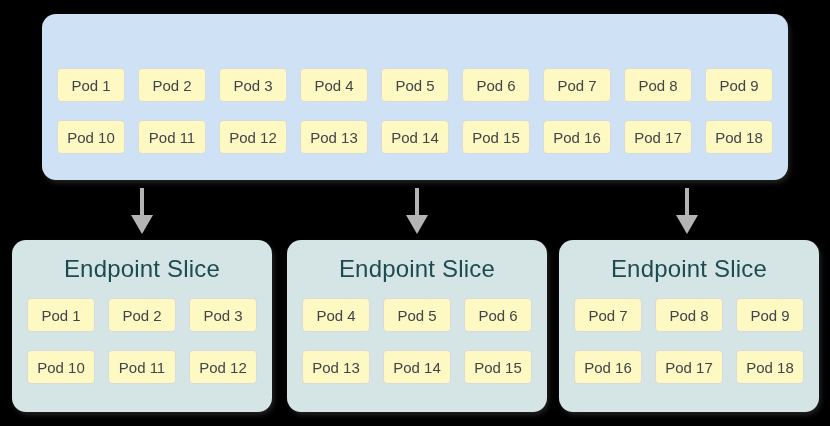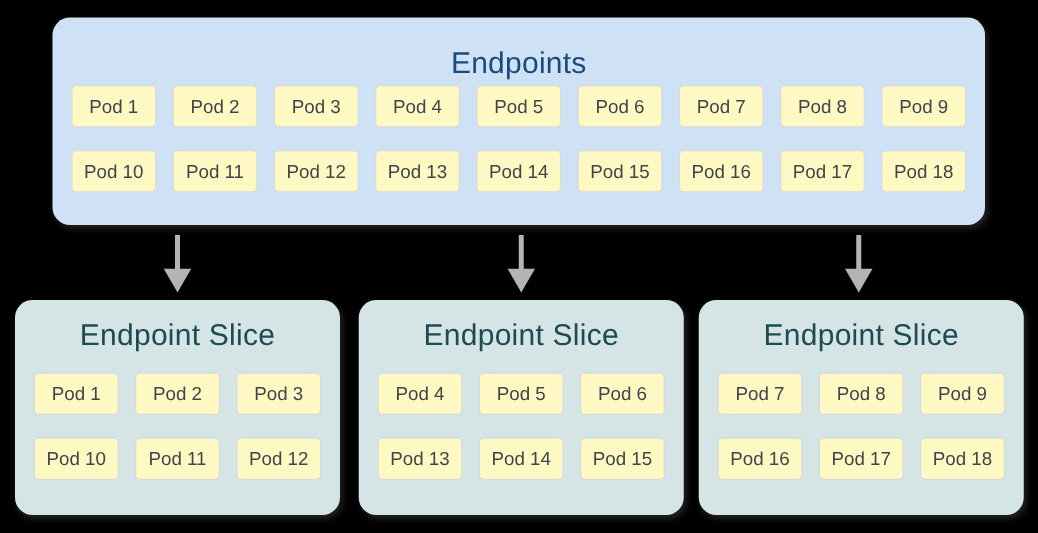--- a/index.html
+++ b/index.html
@@ -131,21 +131,20 @@
     column-gap: 13px;
     row-gap: 18px;
   }
 </style>
 </head>
 <body>
 
 <div class="diagram">
 
   <div class="endpoints-box">
-    <div class="endpoints-title">Endpoints</div>
     <div class="endpoints-grid">
       <div class="pod-chip">Pod 1</div>
       <div class="pod-chip">Pod 2</div>
       <div class="pod-chip">Pod 3</div>
       <div class="pod-chip">Pod 4</div>
       <div class="pod-chip">Pod 5</div>
       <div class="pod-chip">Pod 6</div>
       <div class="pod-chip">Pod 7</div>
       <div class="pod-chip">Pod 8</div>
       <div class="pod-chip">Pod 9</div>

